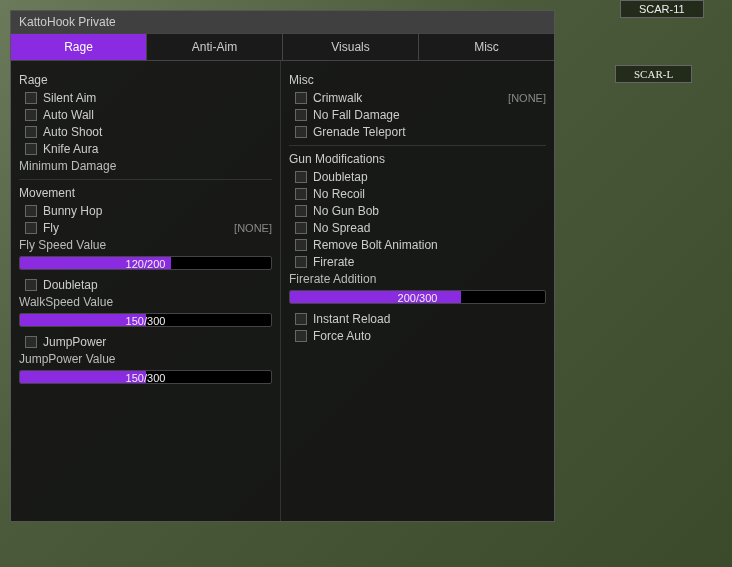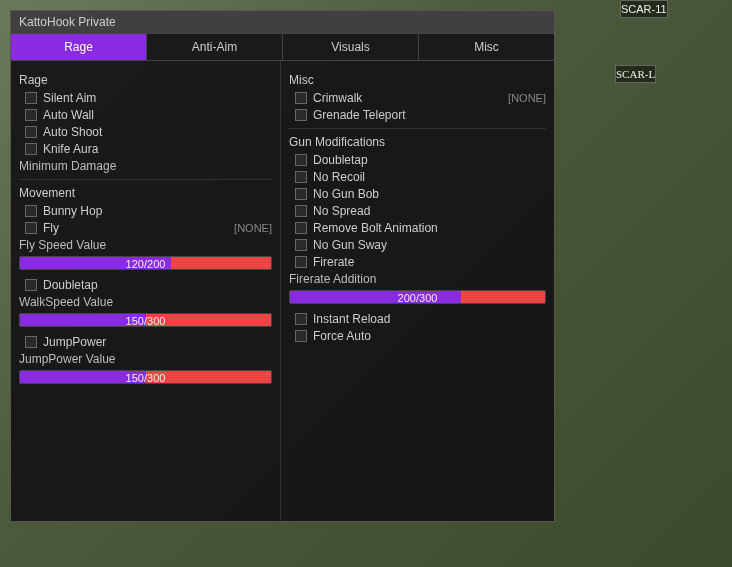--- a/index.html
+++ b/index.html
@@ -22,21 +22,21 @@
       background: linear-gradient(135deg, #6b7a5a 0%, #4a5a3a 40%, #3a4a2a 100%);
       z-index: 0;
     }
 
     
     .bg-label {
       position: absolute;
       background: rgba(0,0,0,0.5);
       color: #eee;
       font-size: 11px;
-      padding: 2px 0;
+      padding: 2px 18px;
       border: 1px solid #666;
       z-index: 1;
     }
 
     
     .panel {
       position: absolute;
       top: 10px;
       left: 10px;
       width: 545px;
@@ -139,21 +139,21 @@
 
     .slider-label {
       color: #bbb;
       font-size: 12px;
       margin-bottom: 2px;
     }
 
     .slider-track {
       width: 100%;
       height: 14px;
-      background: #ef4444;
+      background: #000000;
       border: 1px solid #444;
       position: relative;
       border-radius: 2px;
       overflow: hidden;
       cursor: pointer;
     }
 
     .slider-fill {
       position: absolute;
       top: 0;
@@ -301,20 +301,24 @@
 
       <div class="section-header">Misc</div>
 
       <div class="checkbox-row">
         <div class="checkbox"></div>
         <span class="checkbox-label">Crimwalk</span>
         <span class="badge">[NONE]</span>
       </div>
       <div class="checkbox-row">
         <div class="checkbox"></div>
+        <span class="checkbox-label">No Fall Damage</span>
+      </div>
+      <div class="checkbox-row">
+        <div class="checkbox"></div>
         <span class="checkbox-label">Grenade Teleport</span>
       </div>
 
       <hr class="divider">
 
       <div class="section-header">Gun Modifications</div>
 
       <div class="checkbox-row">
         <div class="checkbox"></div>
         <span class="checkbox-label">Doubletap</span>
@@ -327,24 +331,20 @@
         <div class="checkbox"></div>
         <span class="checkbox-label">No Gun Bob</span>
       </div>
       <div class="checkbox-row">
         <div class="checkbox"></div>
         <span class="checkbox-label">No Spread</span>
       </div>
       <div class="checkbox-row">
         <div class="checkbox"></div>
         <span class="checkbox-label">Remove Bolt Animation</span>
-      </div>
-      <div class="checkbox-row">
-        <div class="checkbox"></div>
-        <span class="checkbox-label">No Gun Sway</span>
       </div>
       <div class="checkbox-row">
         <div class="checkbox"></div>
         <span class="checkbox-label">Firerate</span>
       </div>
 
       <div class="slider-label">Firerate Addition</div>
       <div class="slider-container">
         <div class="slider-track">
           <div class="slider-fill" style="width: 67%;"></div>

